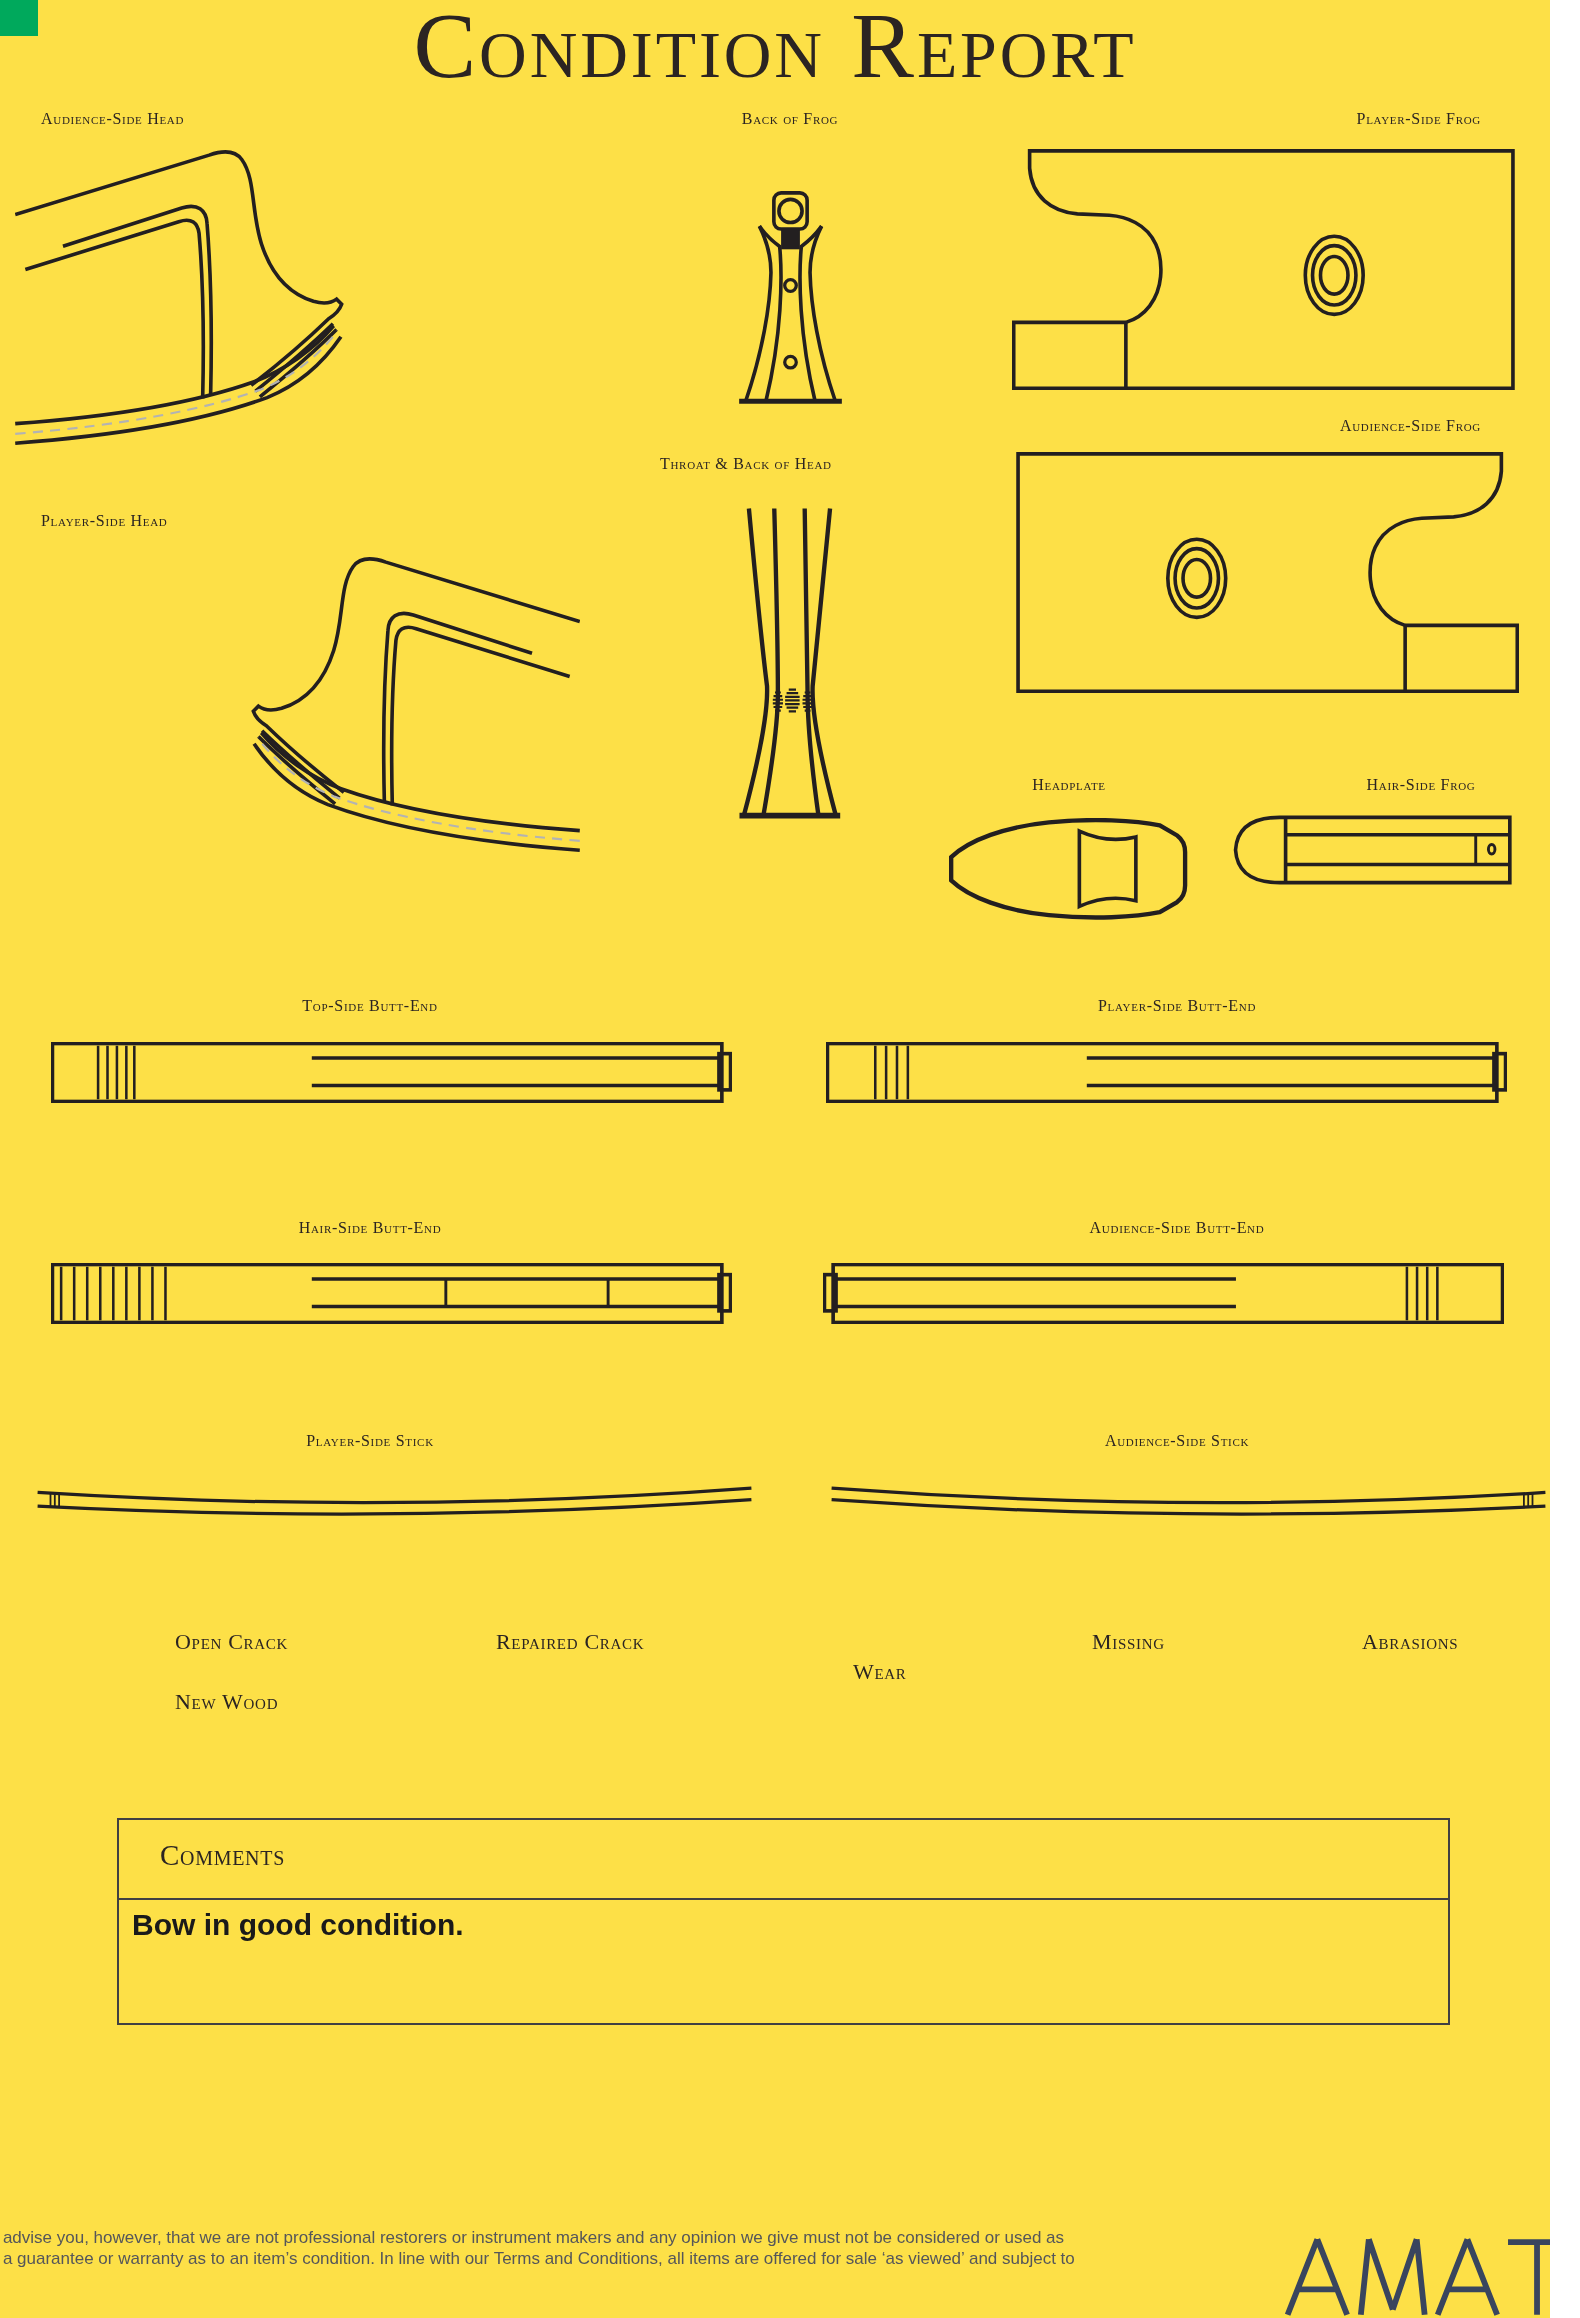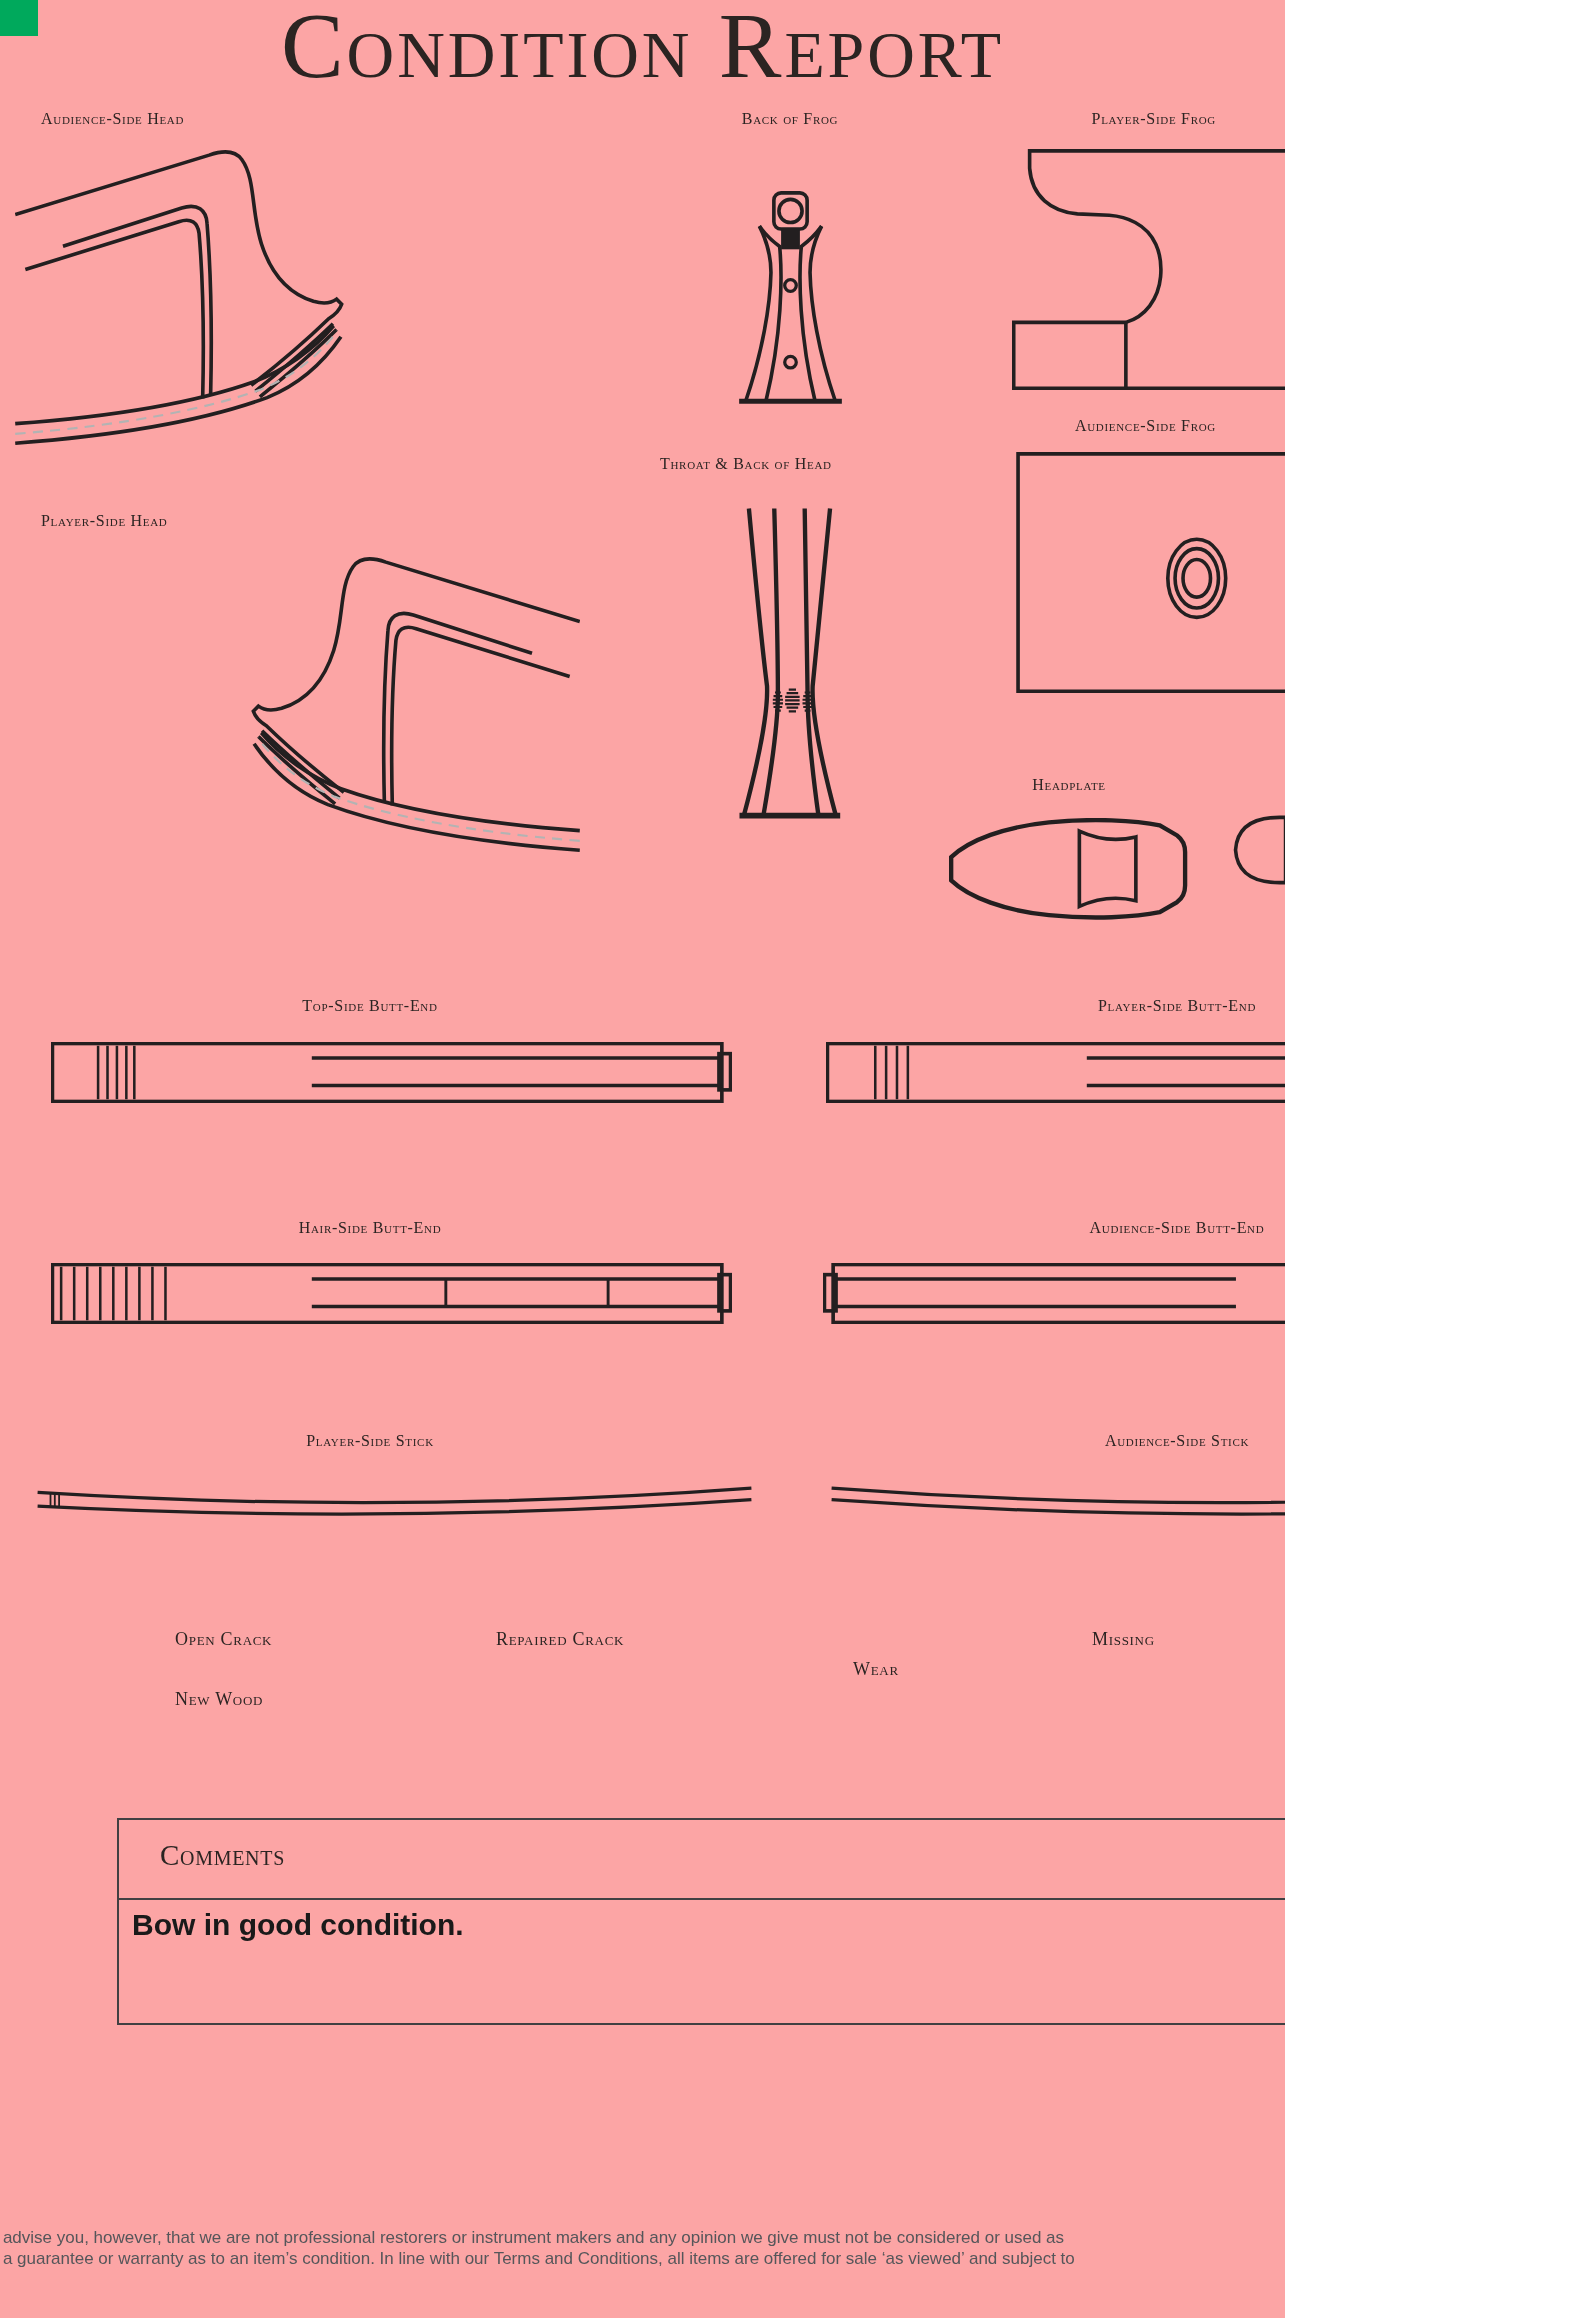--- a/index.html
+++ b/index.html
@@ -1,26 +1,26 @@
 <!DOCTYPE html>
 <html style="font-size:11.6px"><head>
 <meta charset="utf-8">
 <style>
   html,body{margin:0;padding:0;background:#ffffff;}
-  #page{position:relative;width:1285px;height:2319px;background:#fca5a5;overflow:hidden;
+  #page{position:relative;width:1550px;height:2319px;background:#fde047;overflow:hidden;
         font-family:"Liberation Serif",serif;color:#231f20;}
   .abs{position:absolute;}
   #title{left:0;right:0;top:-8.7px;text-align:center;font-variant:small-caps;
          font-size:94px;letter-spacing:2.9px;color:#2b2422;white-space:nowrap;}
   .lbl{font-variant:small-caps;font-size:16px;letter-spacing:0.7px;color:#2b2422;white-space:nowrap;}
   .lbl.center{transform:translateX(-50%);}
   svg{display:block;}
   .ink{stroke:#231f20;fill:none;}
   .legend-swatch{position:absolute;width:38px;height:36px;}
-  .legend-label{position:absolute;font-variant:small-caps;font-size:18px;letter-spacing:0.7px;color:#2b2422;white-space:nowrap;}
+  .legend-label{position:absolute;font-variant:small-caps;font-size:22px;letter-spacing:0.7px;color:#2b2422;white-space:nowrap;}
   #comments-box{left:117px;top:1818px;width:1329px;height:203px;border:2.9px solid #414042;}
   #comments-header{position:absolute;left:41px;top:19px;font-variant:small-caps;font-size:29px;letter-spacing:0.7px;color:#2b2422;}
   #comments-divider{position:absolute;left:0;right:0;top:78px;height:2.2px;background:#414042;}
   #comments-body{position:absolute;left:13px;top:88px;font-family:"Liberation Sans",sans-serif;
                  font-weight:bold;font-size:30px;color:#1a1a1a;}
   #footer{left:2.9px;top:2227px;width:1131px;font-family:"Liberation Sans",sans-serif;
           font-size:17px;line-height:21px;color:#55565a;}
 </style>
 </head>
 <body>

